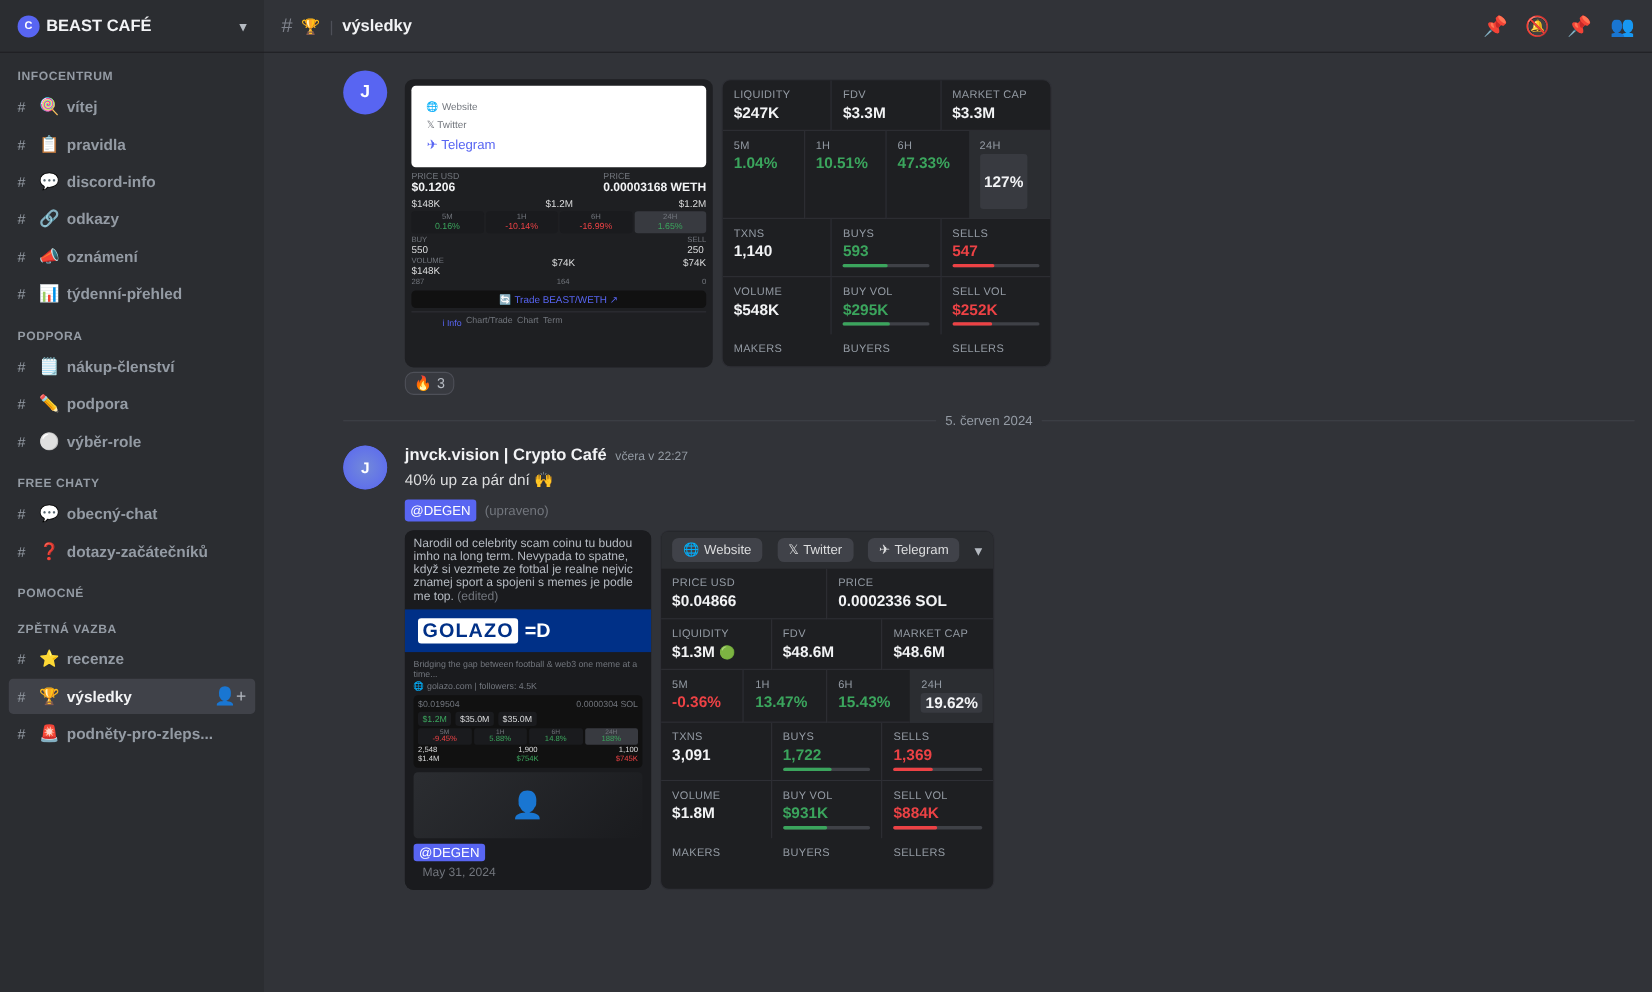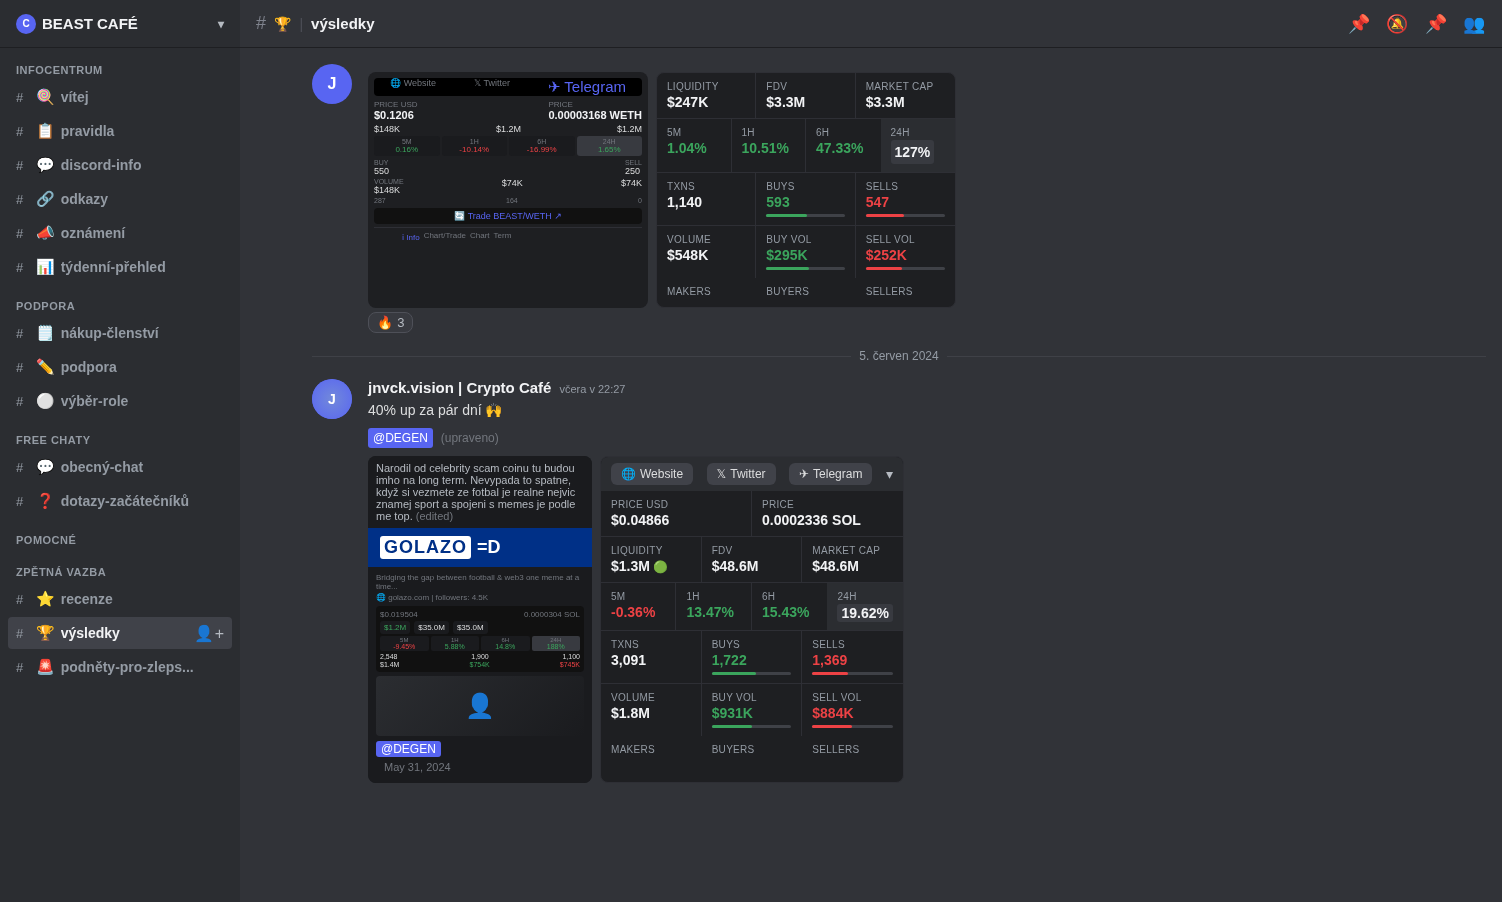--- a/index.html
+++ b/index.html
@@ -257,24 +257,24 @@
   <div id="content">
 
     <div class="message">
       <div class="avatar" style="background:#5865f2;">J</div>
       <div class="msg-body">
 
         <div class="card-row">
 
           <div class="screenshot-card">
             <div class="beast-inner">
-              <div style="display:flex;gap:6px;justify-content:space-around;margin-bottom:4px;background:#000000;border-radius:4px;padding:0;">
+              <div style="display:flex;gap:6px;justify-content:space-around;margin-bottom:4px;background:#ffffff;border-radius:4px;padding:14px;flex-direction:column;">
                 <div style="font-size:9px;color:#72767d;">🌐 Website</div>
                 <div style="font-size:9px;color:#72767d;">𝕏 Twitter</div>
-                <div style="font-size:15px;color:#5865f2;">✈ Telegram</div>
+                <div style="font-size:12px;color:#5865f2;">✈ Telegram</div>
               </div>
               <div style="display:flex;justify-content:space-between;margin-bottom:3px;">
                 <div>
                   <div style="font-size:8px;color:#72767d;">PRICE USD</div>
                   <div style="font-size:11px;color:#f2f3f5;font-weight:700;">$0.1206</div>
                 </div>
                 <div>
                   <div style="font-size:8px;color:#72767d;">PRICE</div>
                   <div style="font-size:11px;color:#f2f3f5;font-weight:700;">0.00003168 WETH</div>
                 </div>
@@ -362,21 +362,21 @@
               <div class="stats-cell">
                 <div class="cell-label">1H</div>
                 <div class="cell-value green">10.51%</div>
               </div>
               <div class="stats-cell">
                 <div class="cell-label">6H</div>
                 <div class="cell-value green">47.33%</div>
               </div>
               <div class="stats-cell" style="border-right:none;background:#2b2d31;">
                 <div class="cell-label">24H</div>
-                <div class="cell-value highlight" style="background:#383a40;border-radius:3px;padding:4px 4px;display:inline-block;">127%</div>
+                <div class="cell-value highlight" style="background:#383a40;border-radius:3px;padding:17px 4px;display:inline-block;">127%</div>
               </div>
             </div>
             <div style="display:grid;grid-template-columns:1fr 1fr 1fr;">
               <div class="stats-cell">
                 <div class="cell-label">TXNS</div>
                 <div class="cell-value">1,140</div>
               </div>
               <div class="stats-cell">
                 <div class="cell-label">BUYS</div>
                 <div class="cell-value green">593</div>

